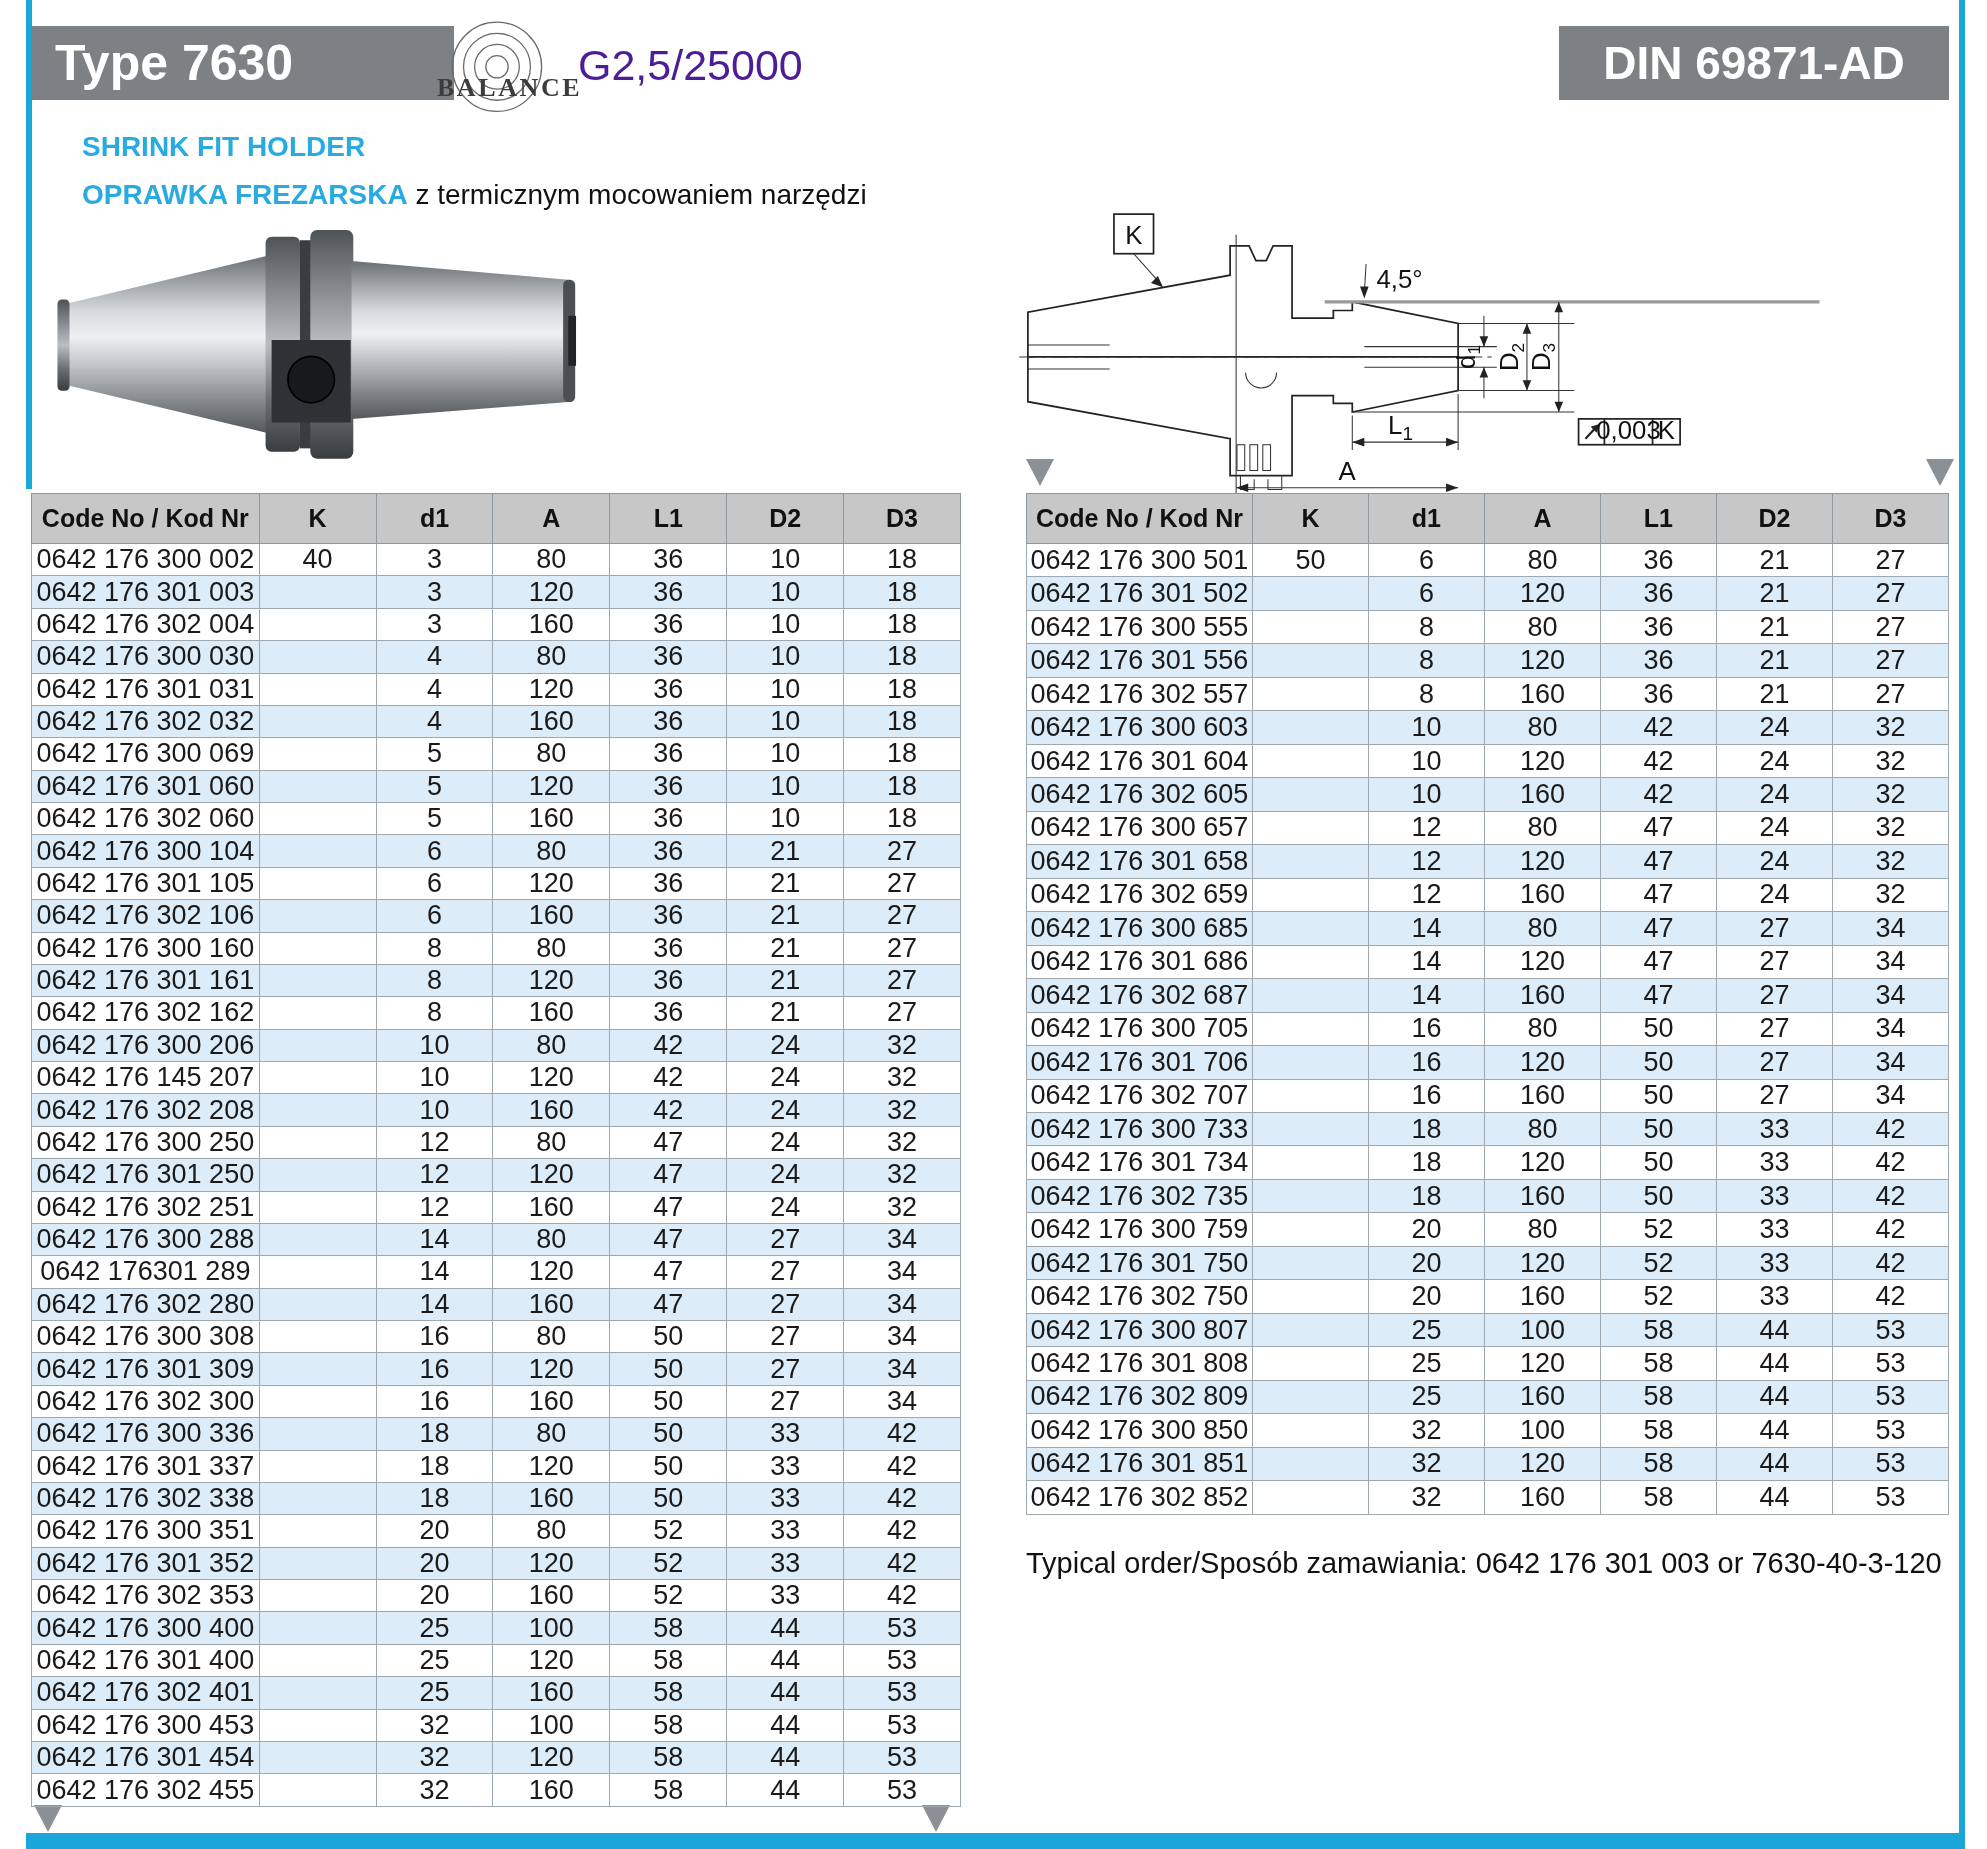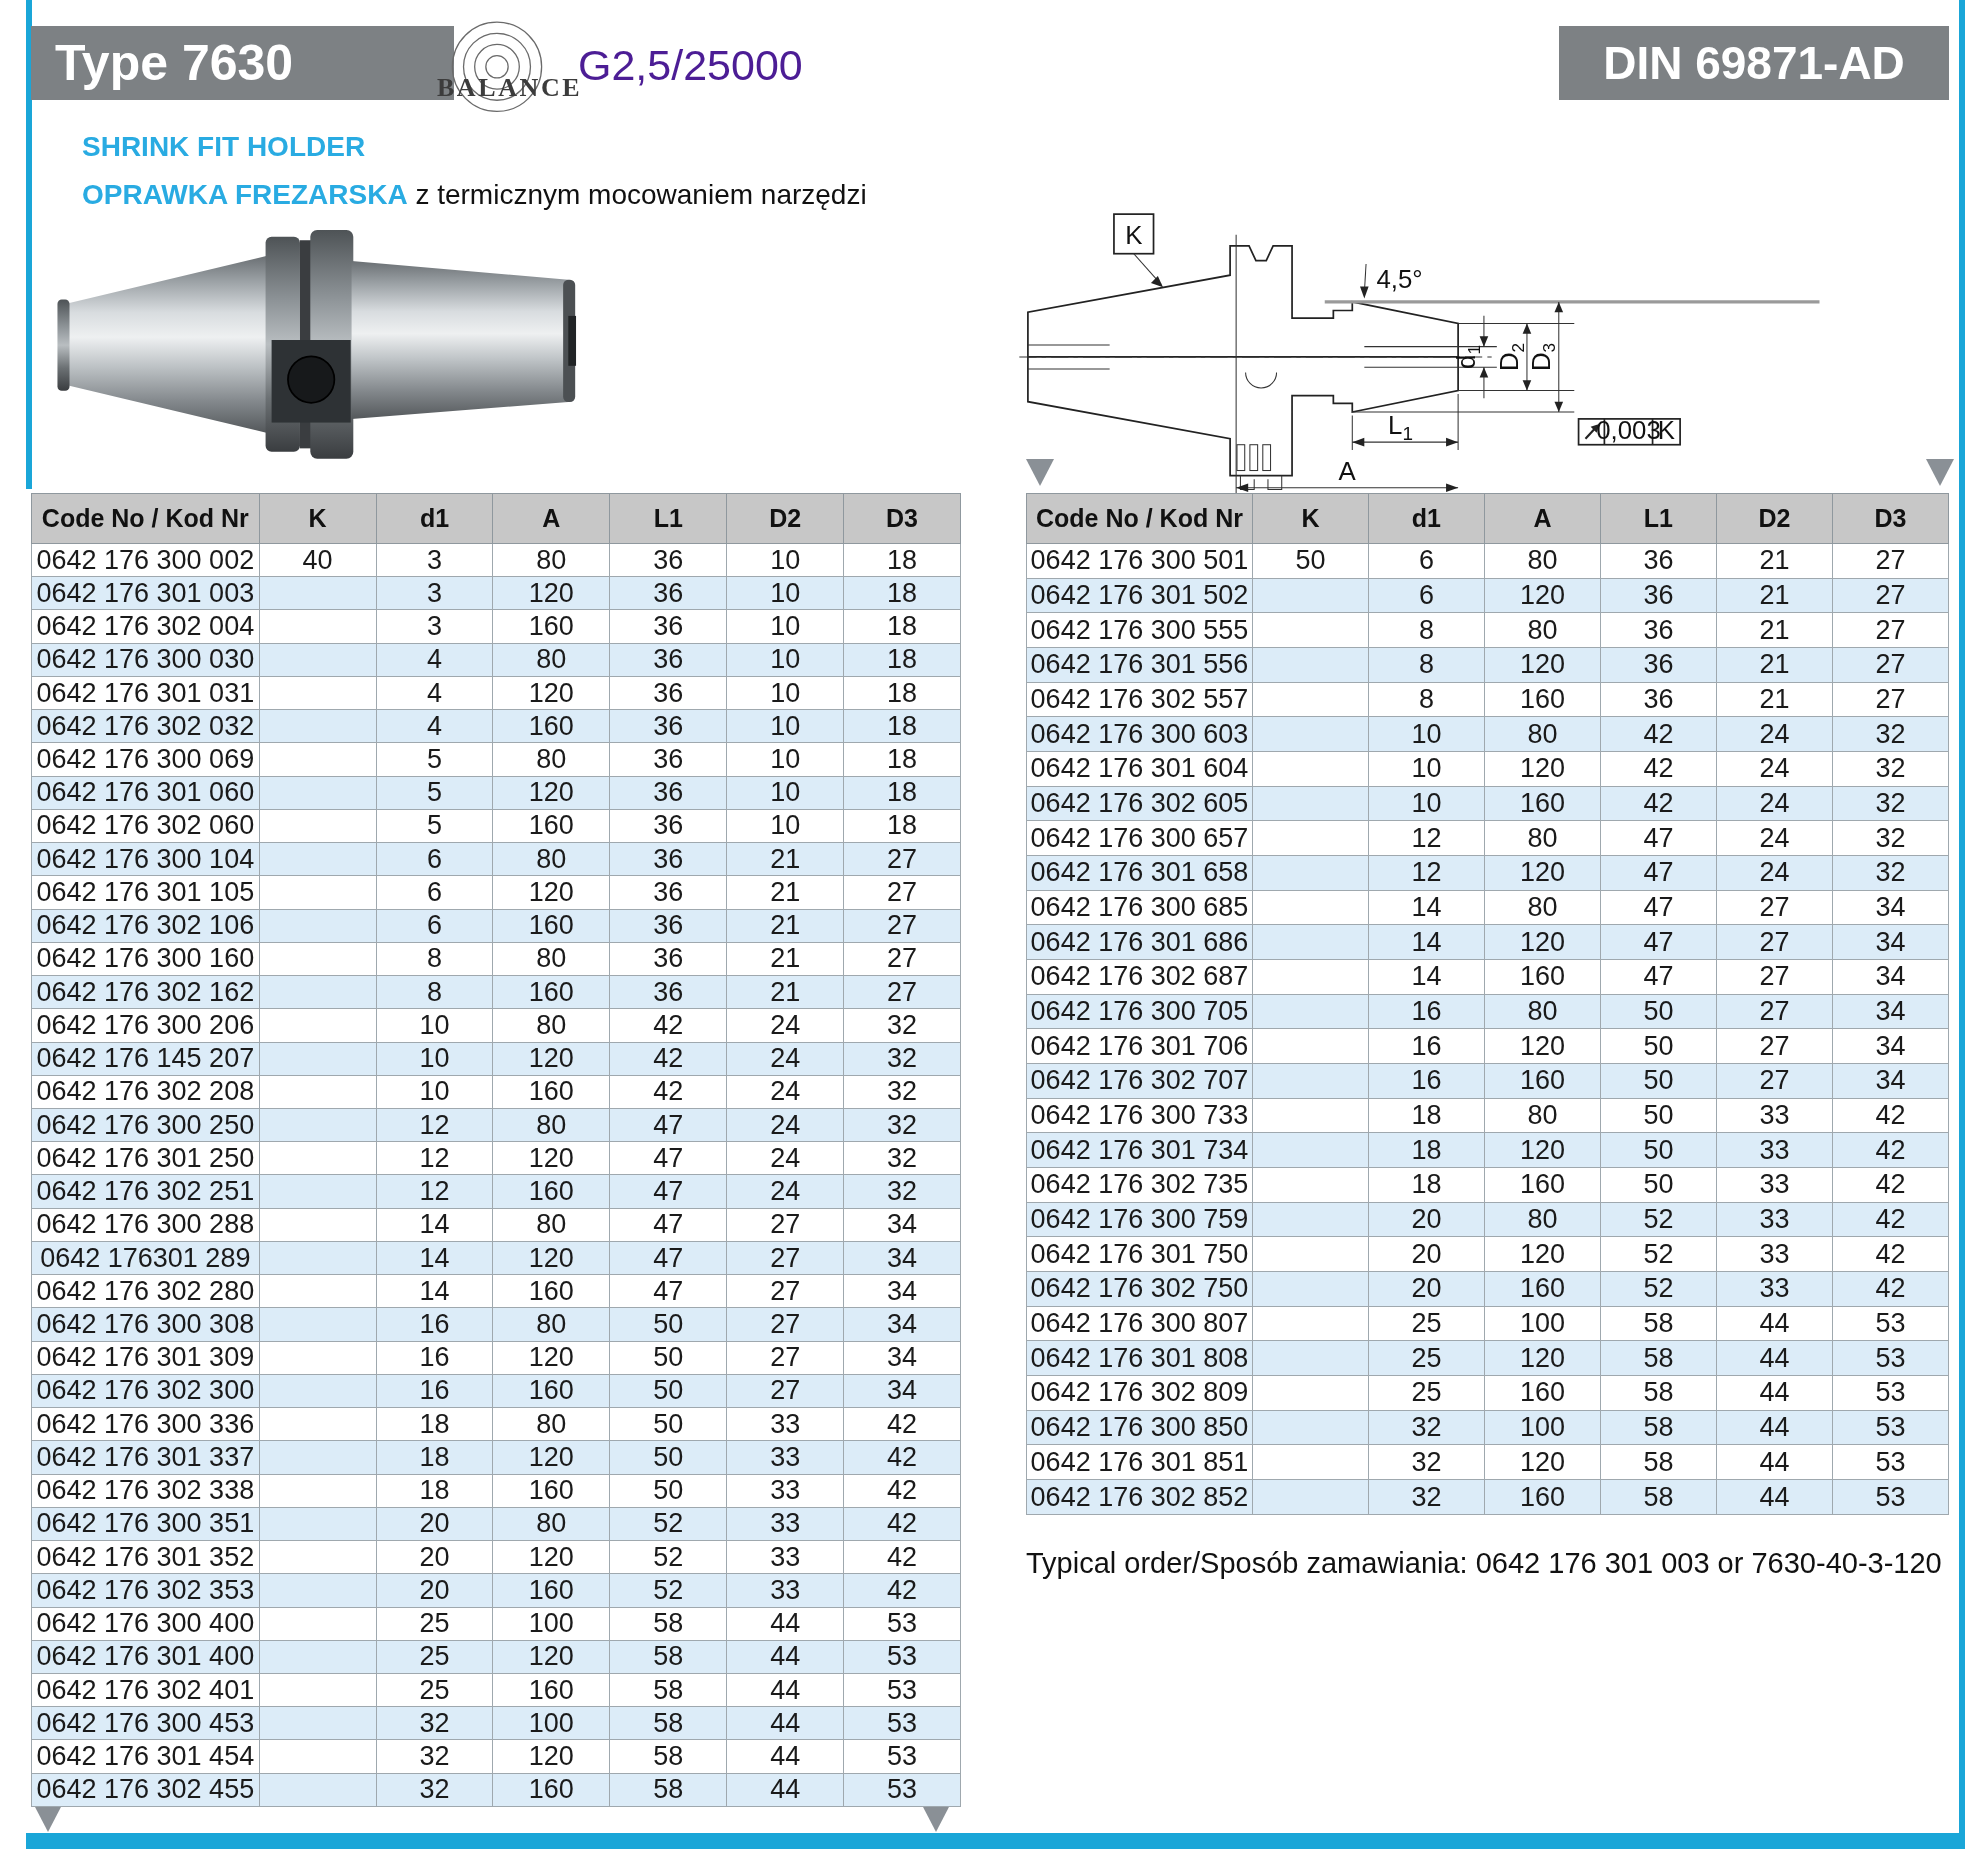--- a/index.html
+++ b/index.html
@@ -336,20 +336,29 @@
         <tr>
           <td>0642 176 300 160</td>
           <td></td>
           <td>8</td>
           <td>80</td>
           <td>36</td>
           <td>21</td>
           <td>27</td>
         </tr>
         <tr>
+          <td>0642 176 301 161</td>
+          <td></td>
+          <td>8</td>
+          <td>120</td>
+          <td>36</td>
+          <td>21</td>
+          <td>27</td>
+        </tr>
+        <tr>
           <td>0642 176 302 162</td>
           <td></td>
           <td>8</td>
           <td>160</td>
           <td>36</td>
           <td>21</td>
           <td>27</td>
         </tr>
         <tr>
           <td>0642 176 300 206</td>
@@ -676,20 +685,29 @@
         <tr>
           <td>0642 176 301 658</td>
           <td></td>
           <td>12</td>
           <td>120</td>
           <td>47</td>
           <td>24</td>
           <td>32</td>
         </tr>
         <tr>
+          <td>0642 176 302 659</td>
+          <td></td>
+          <td>12</td>
+          <td>160</td>
+          <td>47</td>
+          <td>24</td>
+          <td>32</td>
+        </tr>
+        <tr>
           <td>0642 176 300 685</td>
           <td></td>
           <td>14</td>
           <td>80</td>
           <td>47</td>
           <td>27</td>
           <td>34</td>
         </tr>
         <tr>
           <td>0642 176 301 686</td>

